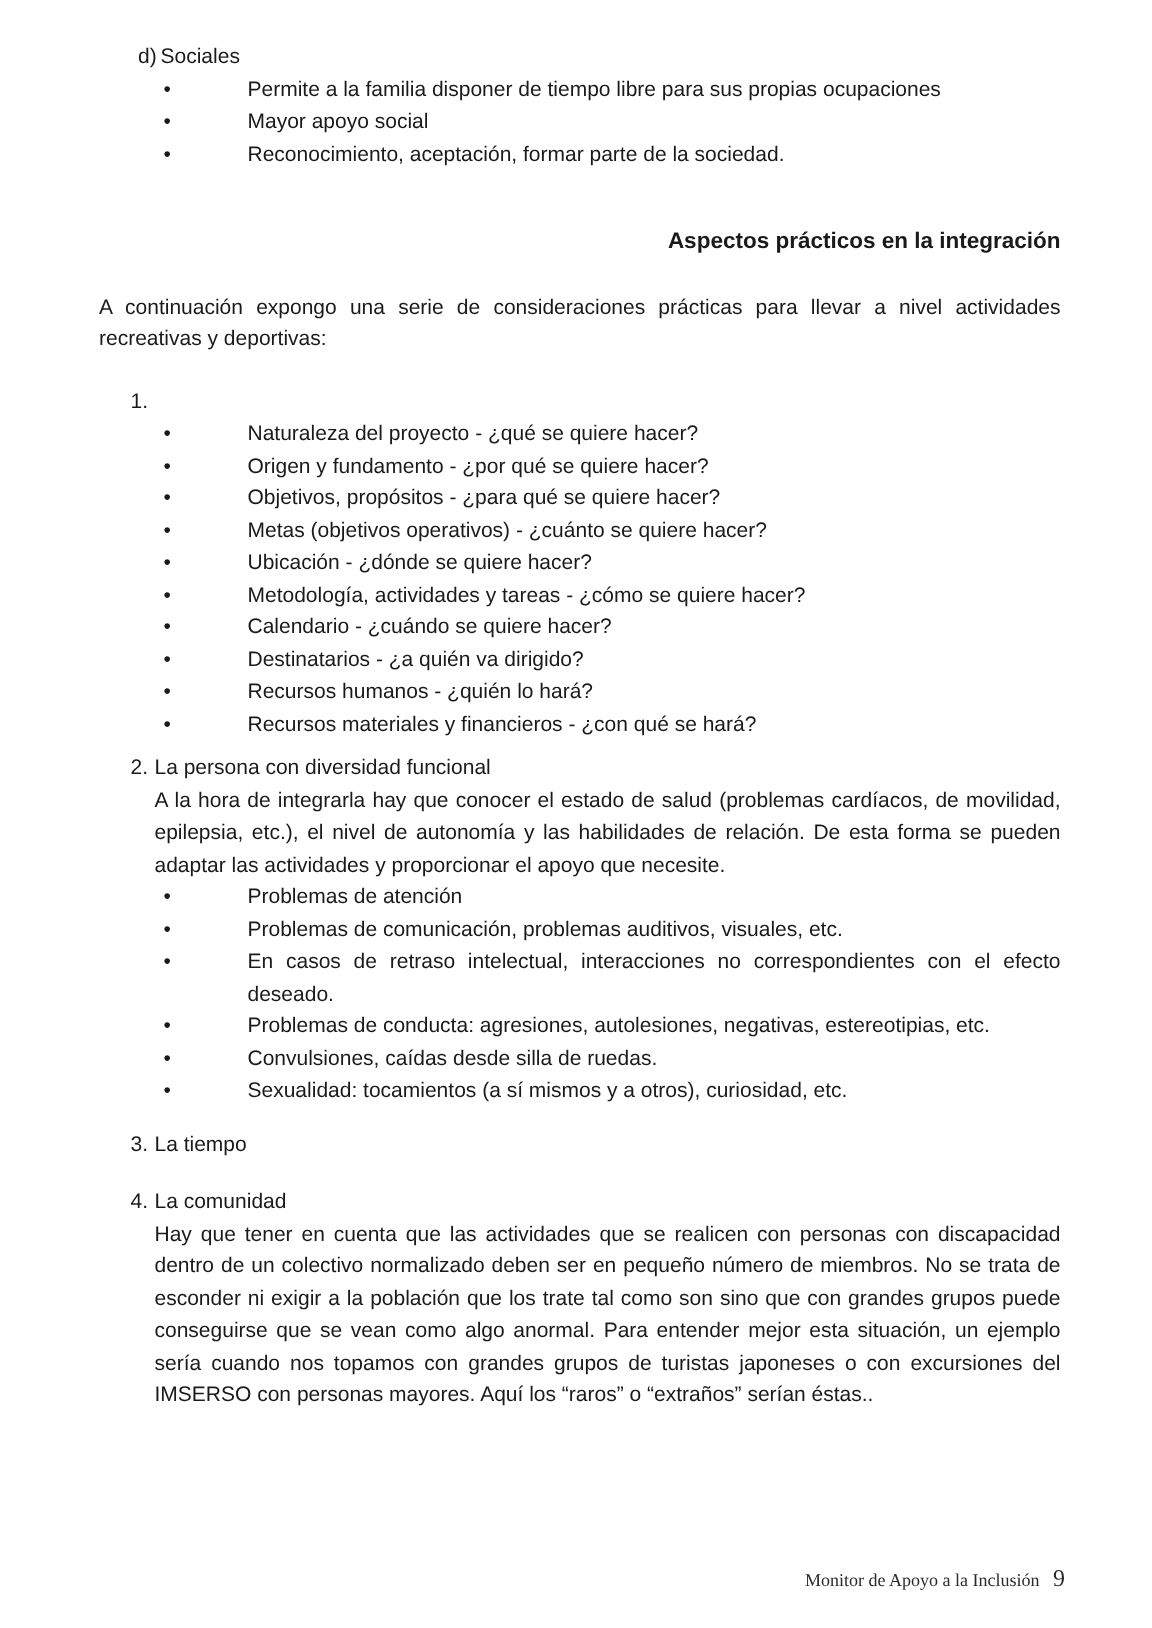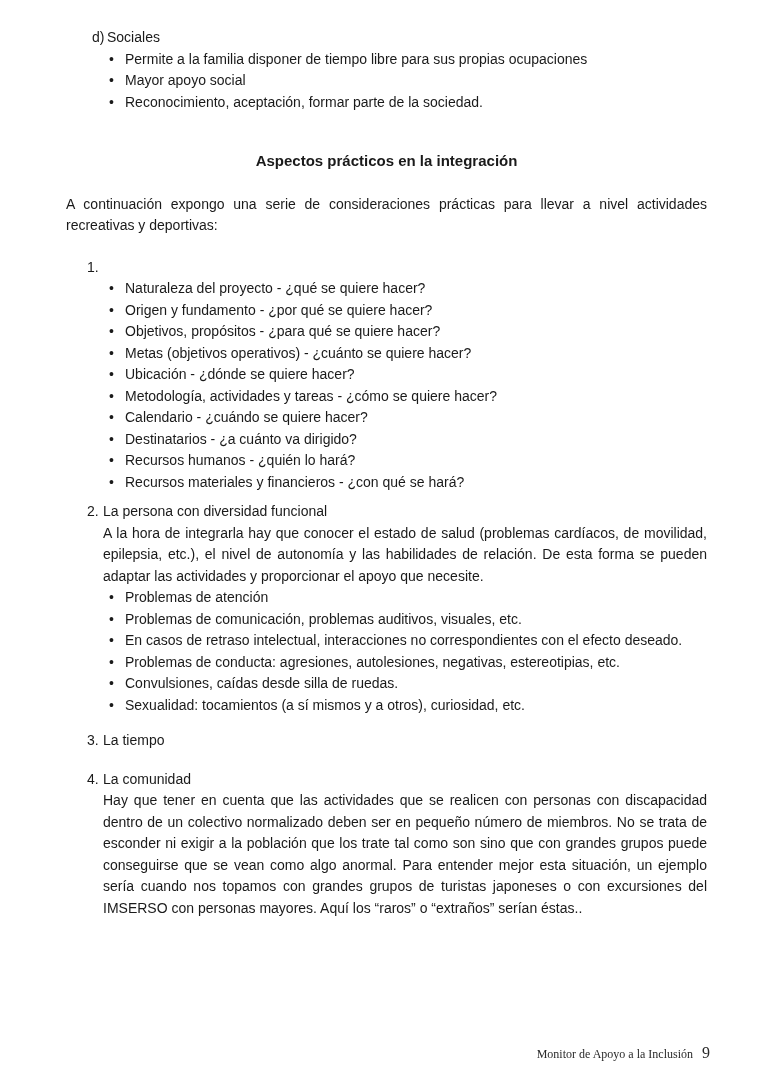--- a/index.html
+++ b/index.html
@@ -27,25 +27,25 @@
   .li { display: flex; }
   .marker { flex: 0 0 16px; }
 
   
   .d-item { margin-left: 26px; }
   .d-item .marker { flex: 0 0 15px; }
 
   
   .bullet-row { margin-left: 43px; }
   .bullet-row .marker { flex: 0 0 16px; }
-  .bullet-row .btext { flex: 1; text-align: justify; }
+  .bullet-row .btext { flex: 1; text-align: justify; margin-left: 40px; }
 
   
   .heading {
-    text-align: center;
+    text-align: right;
     font-weight: bold;
     font-size: 15px;
     margin: 37px 0 22px 0;
   }
 
   .intro-paragraph {
     text-align: justify;
     margin: 0 0 20px 0;
   }
 
@@ -130,21 +130,21 @@
       <div class="li bullet-row">
         <span class="marker">•</span>
         <span class="btext">Metodología, actividades y tareas - ¿cómo se quiere hacer?</span>
       </div>
       <div class="li bullet-row">
         <span class="marker">•</span>
         <span class="btext">Calendario - ¿cuándo se quiere hacer?</span>
       </div>
       <div class="li bullet-row">
         <span class="marker">•</span>
-        <span class="btext">Destinatarios - ¿a cuánto va dirigido?</span>
+        <span class="btext">Destinatarios - ¿a quién va dirigido?</span>
       </div>
       <div class="li bullet-row">
         <span class="marker">•</span>
         <span class="btext">Recursos humanos - ¿quién lo hará?</span>
       </div>
       <div class="li bullet-row">
         <span class="marker">•</span>
         <span class="btext">Recursos materiales y financieros - ¿con qué se hará?</span>
       </div>
     </div>

